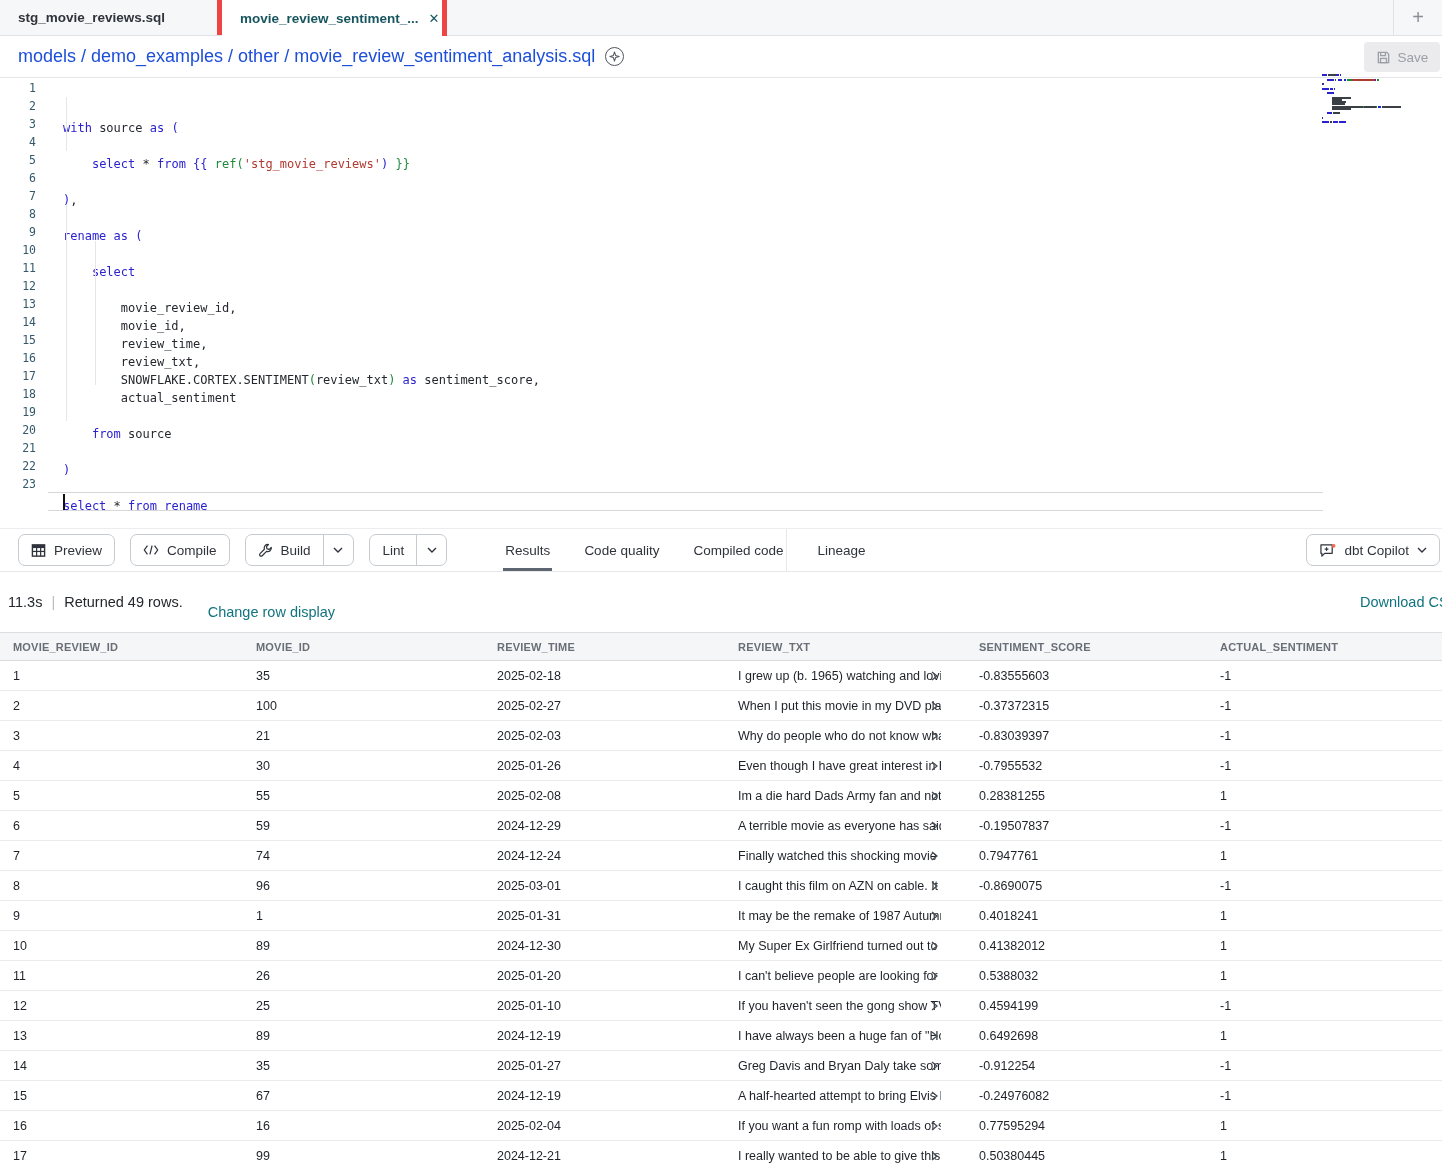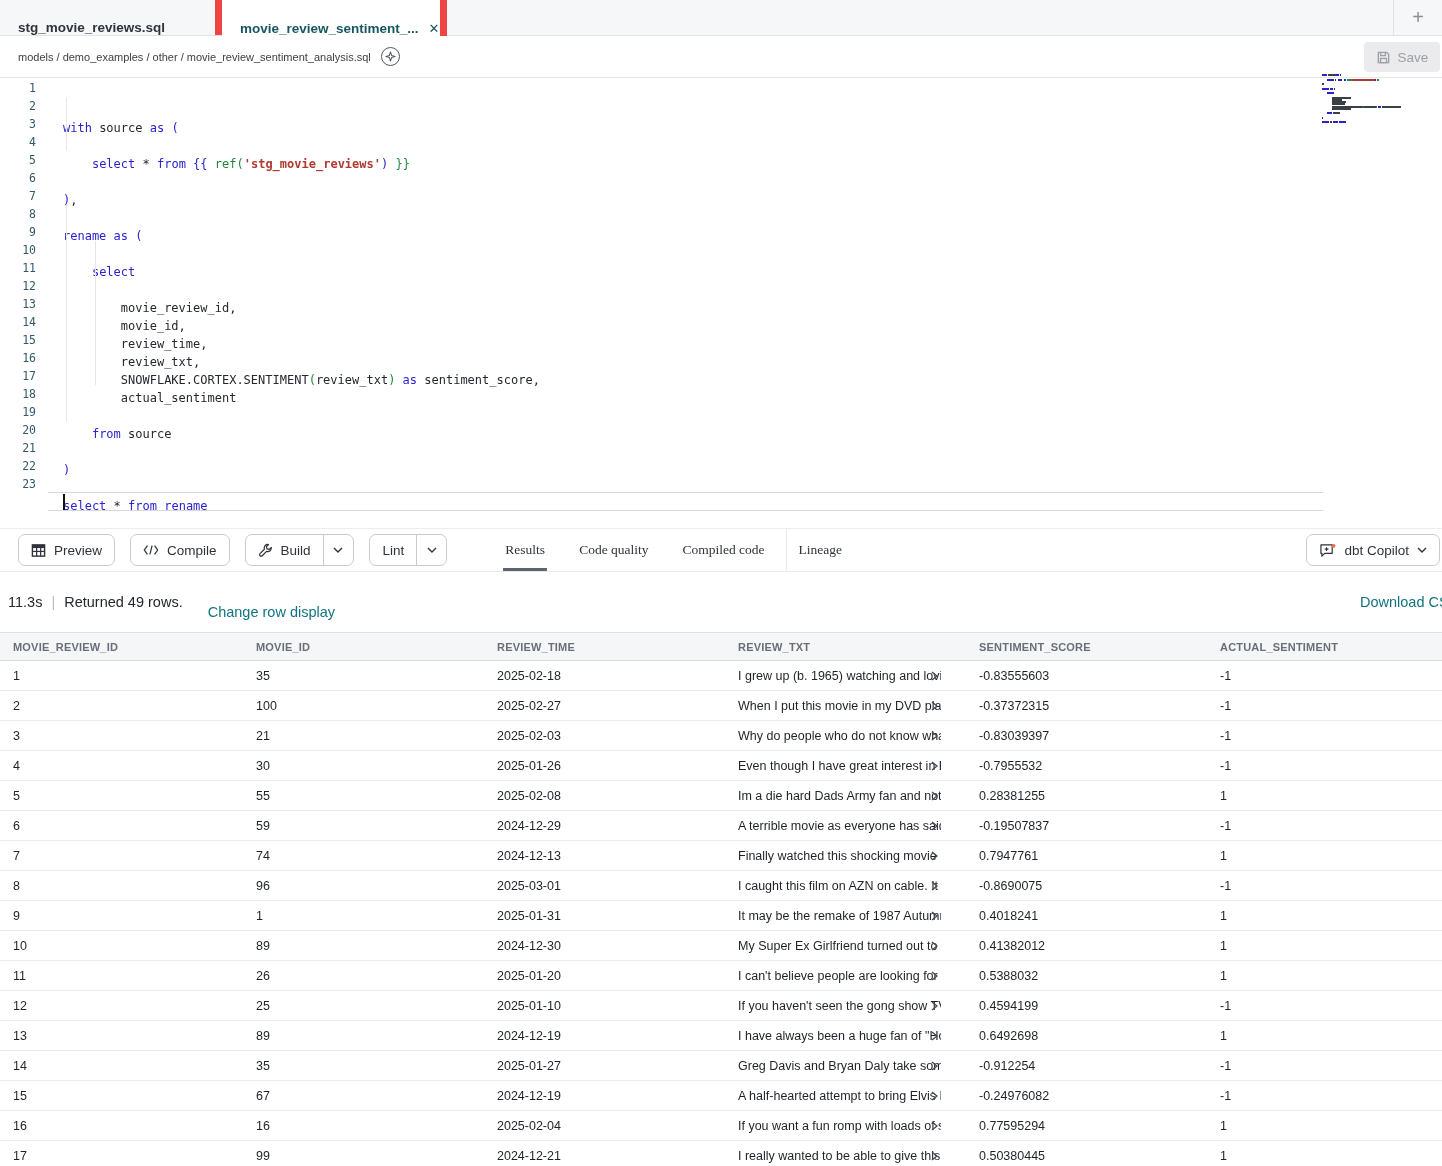--- a/index.html
+++ b/index.html
@@ -2,52 +2,52 @@
 <html><head>
 <meta charset="utf-8">
 <style>
   * { margin:0; padding:0; box-sizing:border-box; }
   html,body { width:1442px; height:1166px; overflow:hidden; background:#fff;
               font-family:"Liberation Sans", sans-serif; color:#24282e; }
 
   
   .tabbar { height:36px; background:#f6f7f8; border-bottom:1px solid #e2e3e6;
             display:flex; align-items:stretch; position:relative; }
-  .tab { display:flex; align-items:flex-end; font-size:13.5px; font-weight:700;
-         color:#2f333b; padding:0 16px 0 18px; border-right:7px solid #ef4444; cursor:pointer; }
+  .tab { display:flex; align-items:center; font-size:13.5px; font-weight:700;
+         color:#2f333b; padding:0 16px 0 18px; border-right:5px solid #ef4444; cursor:pointer; }
   .tab.t0 { width:222px; }
   .tab.active { width:225px; background:#fff; color:#17565f; margin-bottom:-1px;
                 justify-content:space-between; }
   .tab-close { font-size:13px; font-weight:400; color:#17565f; margin-left:10px; cursor:pointer; }
   .newtab { margin-left:auto; width:49px; border-left:1px solid #e2e3e6;
             display:flex; align-items:center; justify-content:center;
             color:#8a8f98; font-size:20px; font-weight:400; cursor:pointer; }
 
   
   .crumbbar { height:42px; background:#fff; border-bottom:1px solid #e4e5e7;
               display:flex; align-items:center; padding-left:18px; position:relative; }
-  .crumb { font-size:11px; color:#404040; }
+  .crumb { font-size:18px; color:#1d4ed8; }
   .copilot-badge { width:19px; height:19px; border-radius:50%; border:1.4px solid #50555e;
                    margin-left:10px; display:flex; align-items:center; justify-content:center; cursor:pointer; }
   .save-btn { position:absolute; right:2px; top:6px; height:30px; width:76px;
               background:#ebebed; border:none; border-radius:4px; display:flex;
               align-items:center; justify-content:center; gap:7px;
               font-size:13.5px; color:#9b9fa7; cursor:pointer; }
 
   
   .editor { position:relative; height:450px; background:#fff;
             font-family:"DejaVu Sans Mono", monospace; font-size:12px; cursor:text; }
   .edlines { padding-top:1px; }
   .cl { height:18px; line-height:18px; white-space:pre; display:flex; }
   .ln { width:36px; text-align:right; color:#33596a; font-size:11.5px; flex:none;
         user-select:none; }
   .code { padding-left:27px;margin-top:40px; }
   .tok-kw { color:#2b22cf; }
   .tok-fn { color:#1e8a3c; }
-  .tok-str { color:#b03a30;font-weight:bold; }
+  .tok-str { color:#b03a30; }
   .tok-pl { color:#24282e; }
   .iguide { position:absolute; width:1px; background:#e4e6e9; }
   .g1 { left:66px; top:19px;  height:54px; }
   .g2 { left:66px; top:127px; height:216px; }
   .g3 { left:95px; top:163px; height:144px; }
   .activeline { position:absolute; left:48px; width:1275px; top:414px; height:19px;
                 border-top:1px solid #d6d8da; border-bottom:1px solid #d6d8da; }
   .cursor { position:absolute; left:63px; top:415.5px; width:1.6px; height:16px; background:#111; }
   .minimap { position:absolute; right:42px; top:-4px; width:78px; cursor:pointer; }
   .mm-line { height:2px; margin-bottom:0.25px; white-space:nowrap; font-size:0; }
@@ -58,21 +58,21 @@
                display:flex; align-items:center; padding-left:18px; position:relative; }
   .abtn { height:32px; border:1px solid #c6cbd1; border-radius:7px; background:#fff;
           display:flex; align-items:center; font-size:13.5px; color:#2f333b;
           cursor:pointer; margin-right:15px; }
   .abtn .lbl { padding:0 12px 0 8px; }
   .abtn .ic { margin-left:12px; display:flex; align-items:center; }
   .split { padding:0; }
   .split .chev-part { border-left:1px solid #c6cbd1; height:100%; width:30px;
                       display:flex; align-items:center; justify-content:center; cursor:pointer; }
   .vdiv { position:absolute; left:786px; top:0; bottom:0; width:1px; background:#e6e8ea; }
-  .rtabs { display:flex; margin-left:41px; height:100%;font-family:Liberation Serif, serif; }
+  .rtabs { display:flex; margin-left:41px; height:100%; }
   .rtab { display:flex; align-items:center; font-size:13.5px; color:#2f333b;
           margin-right:30px; cursor:pointer; border-bottom:3px solid transparent;
           border-top:3px solid transparent; padding:0 2px; }
   .rtab.active { border-bottom-color:#5d6670; }
   .copilot-btn { margin-left:auto; margin-right:2px; height:32px; border:1px solid #c6cbd1;
                  border-radius:7px; background:#fff; display:flex; align-items:center;
                  gap:8px; padding:0 12px; font-size:13.5px; color:#2f333b; cursor:pointer; }
 
   
   .statusrow { height:60px; display:flex; align-items:center; padding-left:8px;
@@ -362,21 +362,21 @@
               <path d="M1 1 L6 5 L1 9" fill="none" stroke="#454b54" stroke-width="1.4"></path>
             </svg>
           </span>
         </div>
         <div class="td">-0.19507837</div>
         <div class="td">-1</div>
       </div>
       <div class="tr">
         <div class="td">7</div>
         <div class="td">74</div>
-        <div class="td">2024-12-13</div>
+        <div class="td">2024-12-24</div>
         <div class="td td-rt">
           <span class="txt">Finally watched this shocking movie la…</span>
           <span class="chevbtn">
             <svg width="7" height="10" viewBox="0 0 7 10">
               <path d="M1 1 L6 5 L1 9" fill="none" stroke="#454b54" stroke-width="1.4"></path>
             </svg>
           </span>
         </div>
         <div class="td">0.7947761</div>
         <div class="td">1</div>

